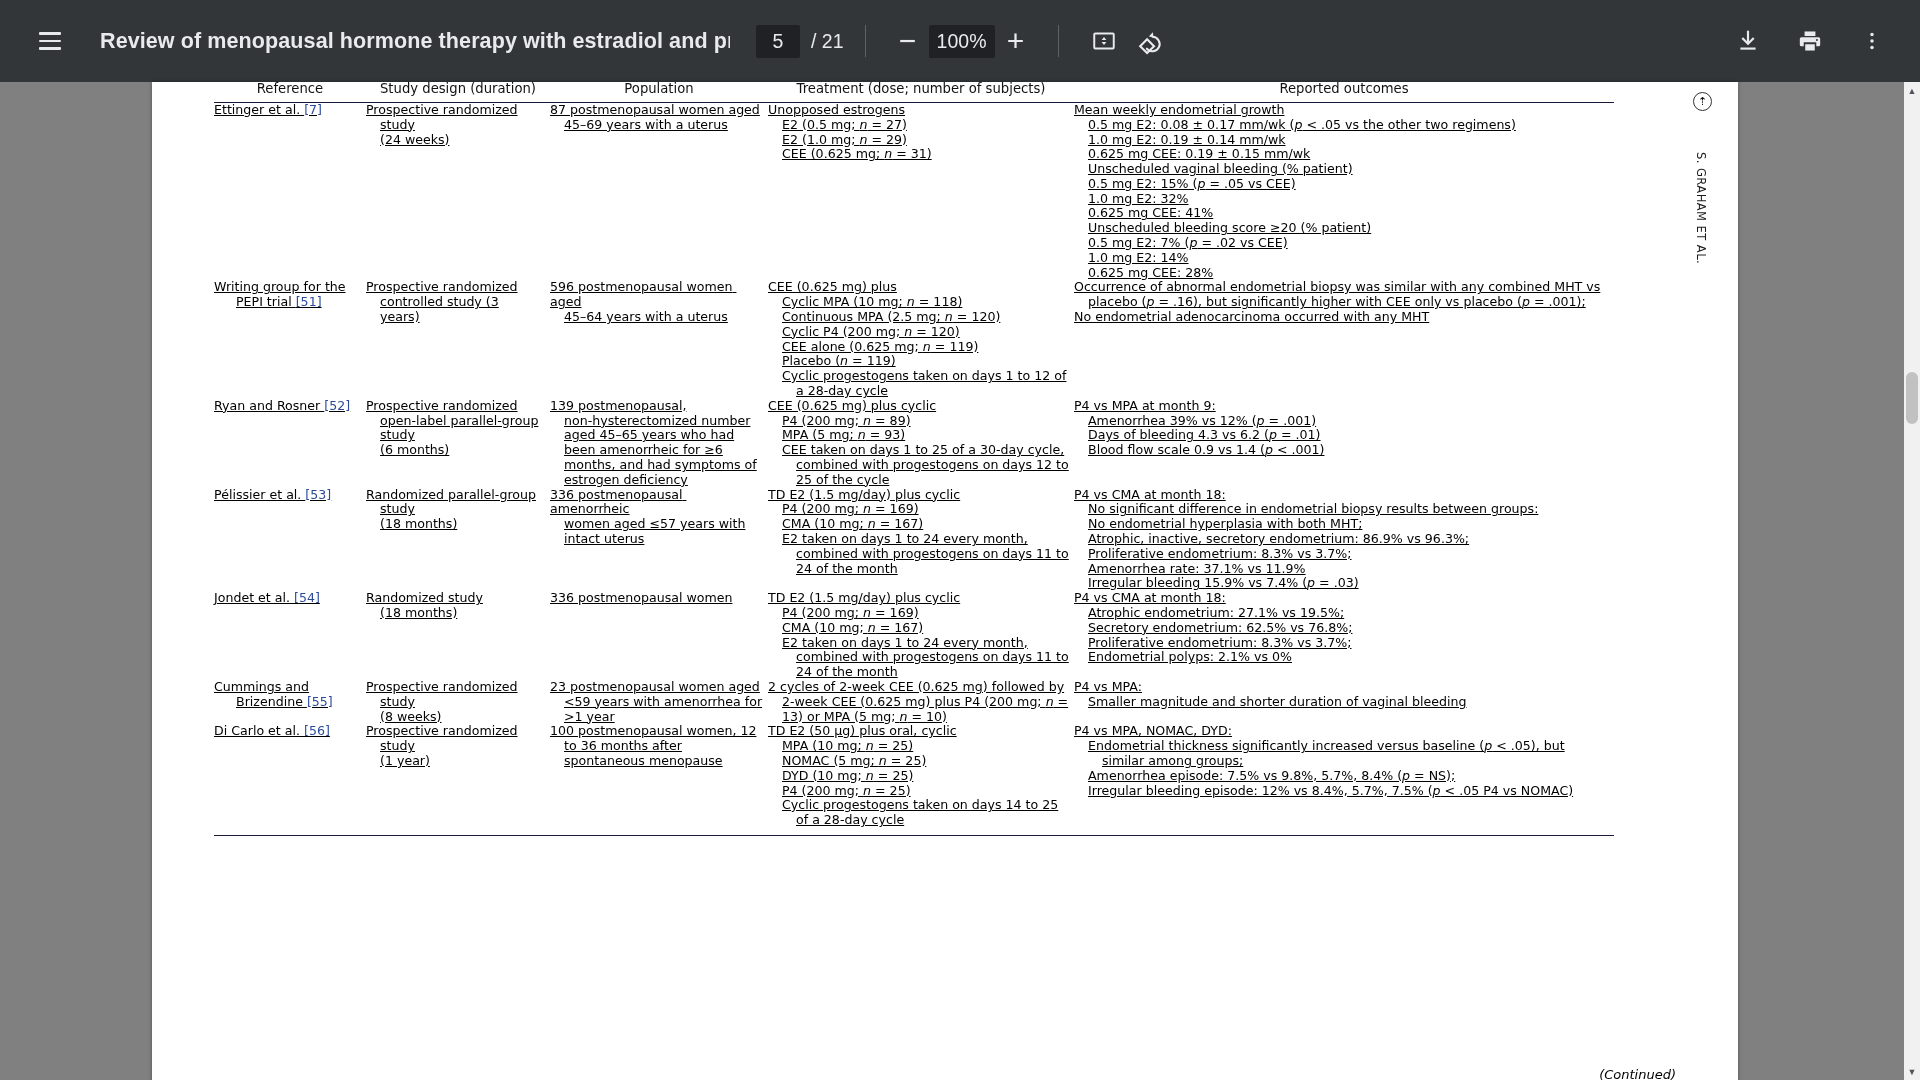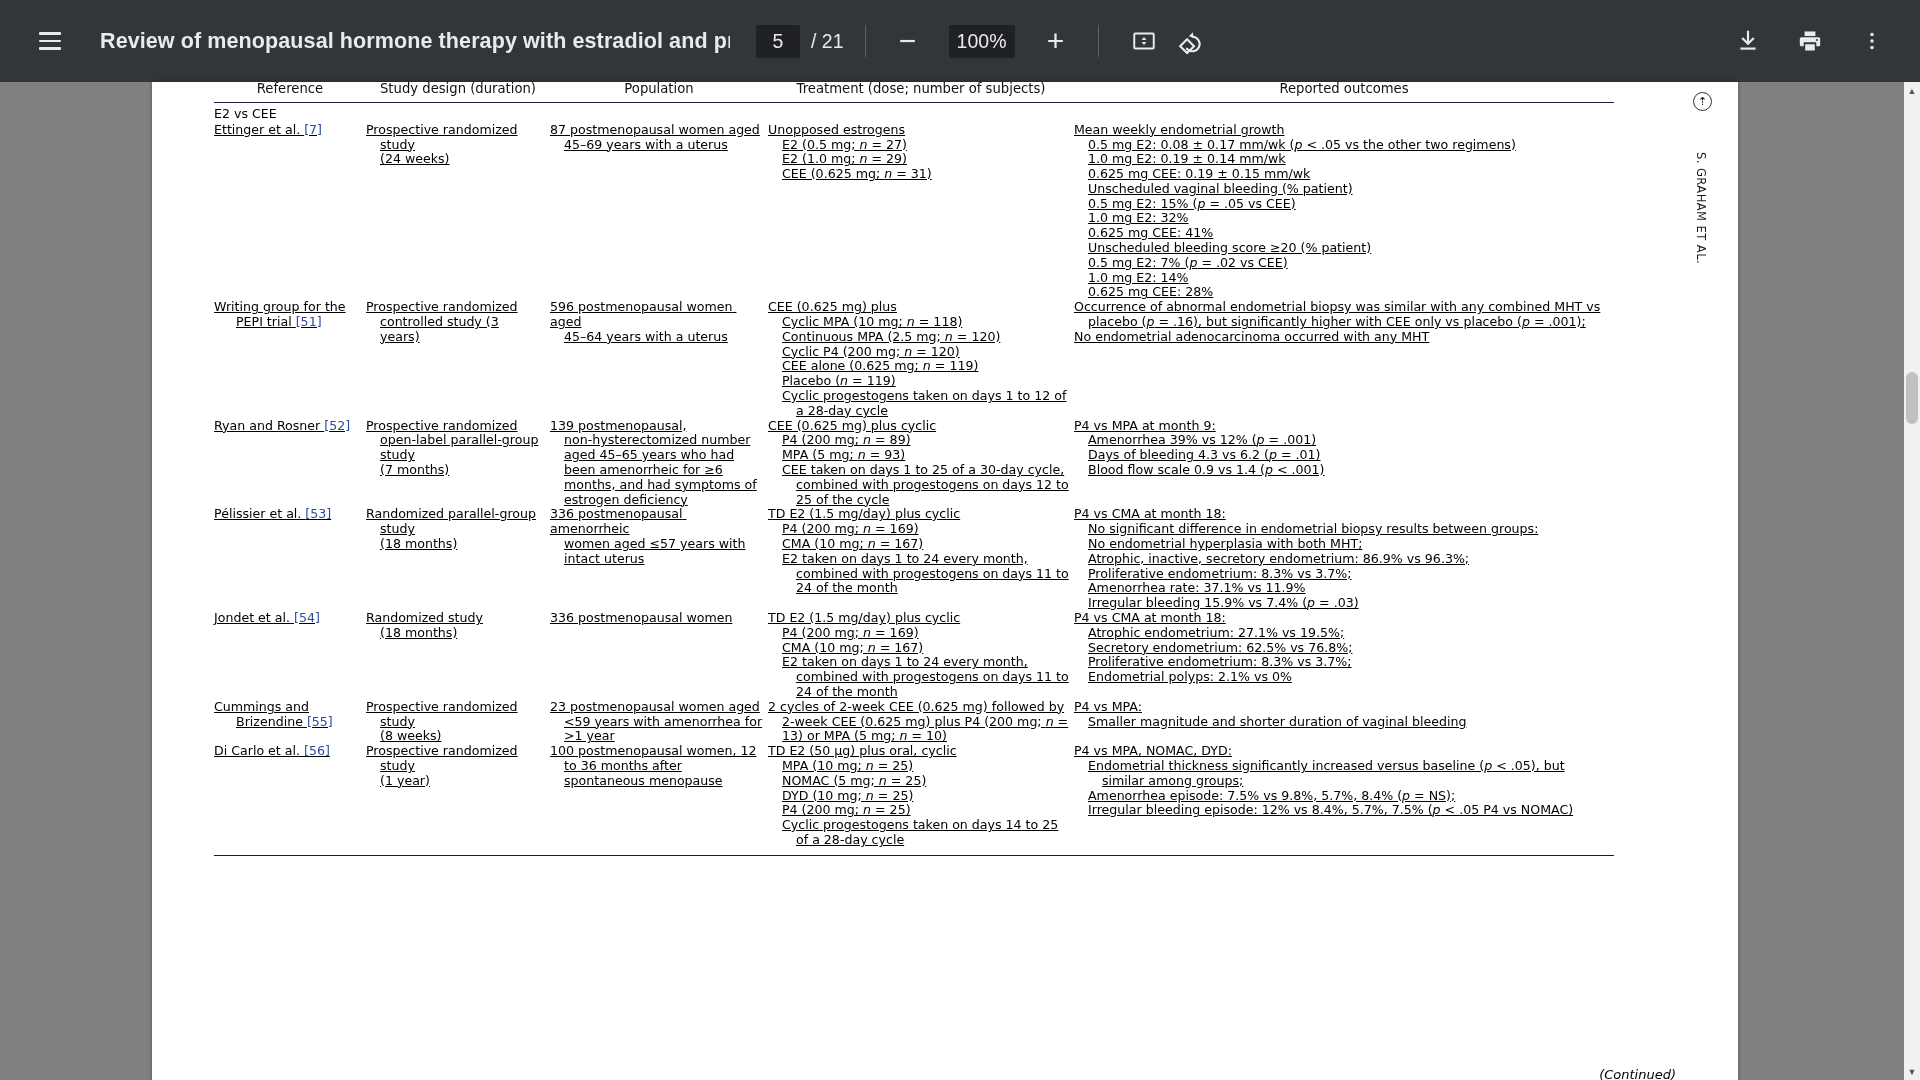--- a/index.html
+++ b/index.html
@@ -64,21 +64,21 @@
     font-size: 30px; line-height: 1;
     cursor: pointer; border-radius: 50%;
     font-weight: 300;
   }
   #zoom-value-box {
     background: #202124;
     min-width: 66px; height: 33px;
     display: flex; align-items: center; justify-content: center;
     border-radius: 2px;
     font-size: 19.5px;
-    margin: 0 20px;
+    margin: 0 0;
     padding: 0 7px;
   }
   #right-tools {
     margin-left: auto;
     display: flex; align-items: center;
     padding-right: 24px;
   }
   #right-tools .tb-icon-btn { margin-left: 14px; }
   .hamburger-line {
     width: 22px; height: 2.4px;
@@ -307,25 +307,20 @@
         <div class="rule"></div>
         <table class="tbl" id="tbody-table">
           <colgroup>
             <col class="c-ref">
               <col class="c-des">
               <col class="c-pop">
               <col class="c-trt">
               <col class="c-out">
           </colgroup>
           <tbody id="rows-host">
-              <tr>
-                <td colspan="5" style="padding-top: 4px;">
-                  <span class="sect-label">E2 vs CEE</span>
-                </td>
-              </tr>
               <tr class="row-pad">
                 <td>
                   <div class="refcell">Ettinger et al. <span style="color:#2a4b9b">[7]</span></div>
                 </td>
                 <td>
                   <span class="ln" style="padding-left:0px">Prospective randomized</span>
                   <span class="ln" style="padding-left:14px">study</span>
                   <span class="ln" style="padding-left:14px">(24 weeks)</span>
                 </td>
                 <td>
@@ -381,21 +376,21 @@
                 </td>
               </tr>
               <tr class="row-pad">
                 <td>
                   <div class="refcell">Ryan and Rosner <span style="color:#2a4b9b">[52]</span></div>
                 </td>
                 <td>
                   <span class="ln" style="padding-left:0px">Prospective randomized</span>
                   <span class="ln" style="padding-left:14px">open-label parallel-group</span>
                   <span class="ln" style="padding-left:14px">study</span>
-                  <span class="ln" style="padding-left:14px">(7 months)</span>
+                  <span class="ln" style="padding-left:14px">(6 months)</span>
                 </td>
                 <td>
                   <span class="ln" style="padding-left:0px">139 postmenopausal,</span>
                   <span class="ln" style="padding-left:14px">non-hysterectomized number</span>
                   <span class="ln" style="padding-left:14px">aged 45–65 years who had</span>
                   <span class="ln" style="padding-left:14px">been amenorrheic for ≥6</span>
                   <span class="ln" style="padding-left:14px">months, and had symptoms of</span>
                   <span class="ln" style="padding-left:14px">estrogen deficiency</span>
                 </td>
                 <td>

